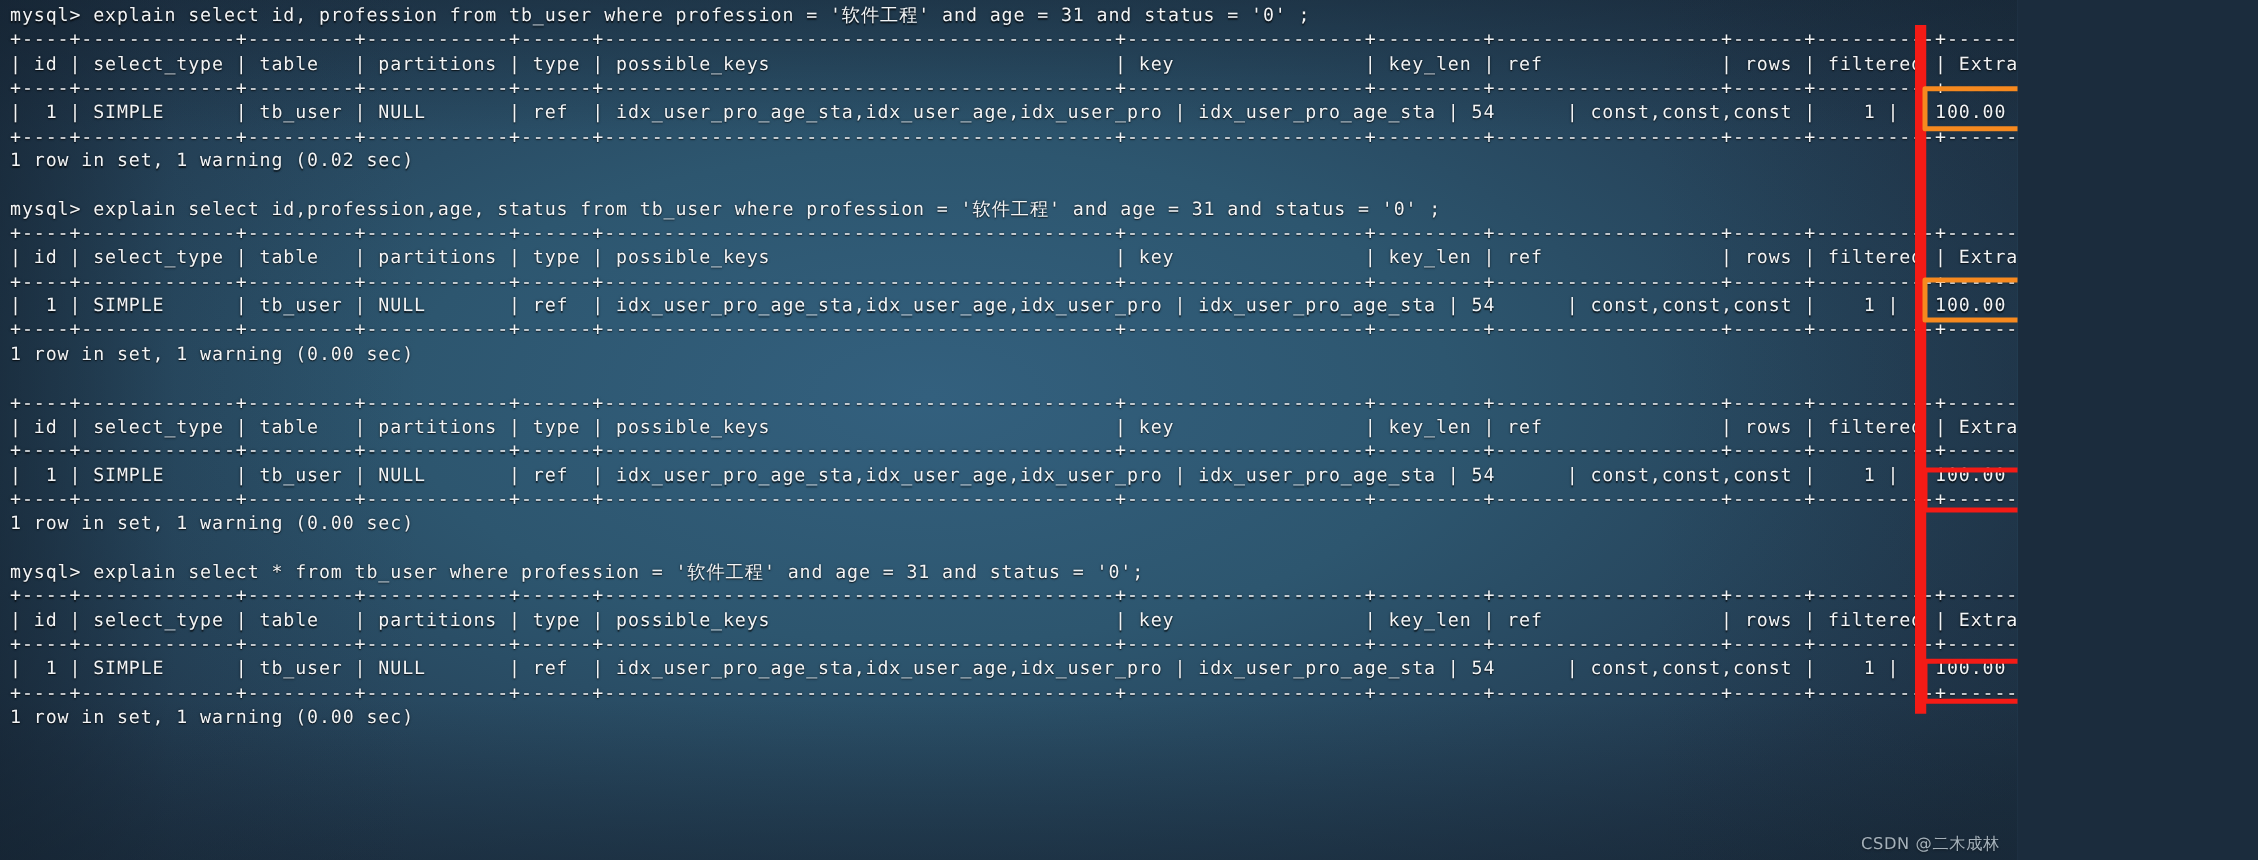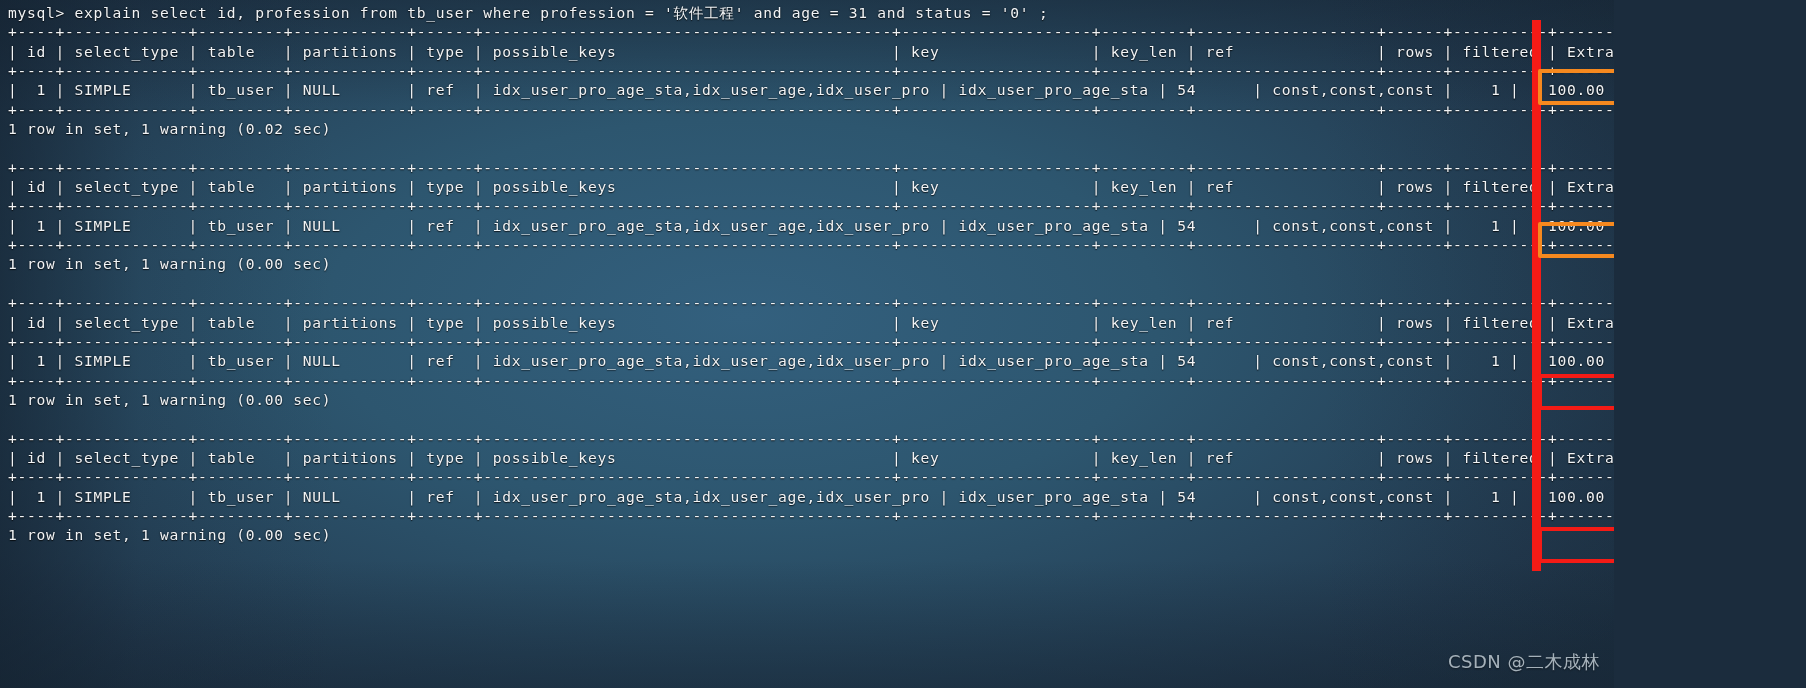--- a/index.html
+++ b/index.html
@@ -69,25 +69,25 @@
     box-sizing: border-box;
     border: 4px solid #f6891f;
     border-radius: 2px;
     background: transparent;
   }
   .hl.red { border-color: #f41b16; }
 
   .watermark {
     position: absolute;
     right: 14px;
-    bottom: 14px;
+    bottom: 4px;
     z-index: 6;
     color: #b9c4cc;
     opacity: 0.88;
-    font-size: 18px;
+    font-size: 13px;
     letter-spacing: 0.5px;
     font-family: "DejaVu Sans", "Liberation Sans", sans-serif;
     text-shadow: 0 1px 2px rgba(0,0,0,0.5);
     white-space: pre;
     margin-left: 26px;
   }
 </style>
 </head>
 <body>
 
@@ -95,34 +95,36 @@
 
   <div id="term">
     <span class="line">mysql&gt; explain select id, profession from tb_user where profession = '软件工程' and age = 31 and status = '0' ;</span>
     <span class="line">+----+-------------+---------+------------+------+-------------------------------------------+--------------------+---------+-------------------+------+----------+--------------------------+</span>
     <span class="line">| id | select_type | table   | partitions | type | possible_keys                             | key                | key_len | ref               | rows | filtered | Extra                    |</span>
     <span class="line">+----+-------------+---------+------------+------+-------------------------------------------+--------------------+---------+-------------------+------+----------+--------------------------+</span>
     <span class="line">|  1 | SIMPLE      | tb_user | NULL       | ref  | idx_user_pro_age_sta,idx_user_age,idx_user_pro | idx_user_pro_age_sta | 54      | const,const,const |    1 |   100.00 | Using where; Using index |</span>
     <span class="line">+----+-------------+---------+------------+------+-------------------------------------------+--------------------+---------+-------------------+------+----------+--------------------------+</span>
     <span class="line">1 row in set, 1 warning (0.02 sec)</span>
     <span class="line blank"></span>
+    <span class="line">mysql&gt; explain select id,profession,age, status from tb_user where profession = '软件工程' and age = 31 and status = '0' ;</span>
     <span class="line">+----+-------------+---------+------------+------+-------------------------------------------+--------------------+---------+-------------------+------+----------+--------------------------+</span>
     <span class="line">| id | select_type | table   | partitions | type | possible_keys                             | key                | key_len | ref               | rows | filtered | Extra                    |</span>
     <span class="line">+----+-------------+---------+------------+------+-------------------------------------------+--------------------+---------+-------------------+------+----------+--------------------------+</span>
     <span class="line">|  1 | SIMPLE      | tb_user | NULL       | ref  | idx_user_pro_age_sta,idx_user_age,idx_user_pro | idx_user_pro_age_sta | 54      | const,const,const |    1 |   100.00 | Using where; Using index |</span>
     <span class="line">+----+-------------+---------+------------+------+-------------------------------------------+--------------------+---------+-------------------+------+----------+--------------------------+</span>
     <span class="line">1 row in set, 1 warning (0.00 sec)</span>
     <span class="line blank"></span>
     <span class="line">+----+-------------+---------+------------+------+-------------------------------------------+--------------------+---------+-------------------+------+----------+--------------------------+</span>
     <span class="line">| id | select_type | table   | partitions | type | possible_keys                             | key                | key_len | ref               | rows | filtered | Extra                    |</span>
     <span class="line">+----+-------------+---------+------------+------+-------------------------------------------+--------------------+---------+-------------------+------+----------+--------------------------+</span>
     <span class="line">|  1 | SIMPLE      | tb_user | NULL       | ref  | idx_user_pro_age_sta,idx_user_age,idx_user_pro | idx_user_pro_age_sta | 54      | const,const,const |    1 |   100.00 | Using index condition    |</span>
     <span class="line">+----+-------------+---------+------------+------+-------------------------------------------+--------------------+---------+-------------------+------+----------+--------------------------+</span>
     <span class="line">1 row in set, 1 warning (0.00 sec)</span>
     <span class="line blank"></span>
+    <span class="line">mysql&gt; explain select * from tb_user where profession = '软件工程' and age = 31 and status = '0';</span>
     <span class="line">+----+-------------+---------+------------+------+-------------------------------------------+--------------------+---------+-------------------+------+----------+--------------------------+</span>
     <span class="line">| id | select_type | table   | partitions | type | possible_keys                             | key                | key_len | ref               | rows | filtered | Extra                    |</span>
     <span class="line">+----+-------------+---------+------------+------+-------------------------------------------+--------------------+---------+-------------------+------+----------+--------------------------+</span>
     <span class="line">|  1 | SIMPLE      | tb_user | NULL       | ref  | idx_user_pro_age_sta,idx_user_age,idx_user_pro | idx_user_pro_age_sta | 54      | const,const,const |    1 |   100.00 | Using index condition    |</span>
     <span class="line">+----+-------------+---------+------------+------+-------------------------------------------+--------------------+---------+-------------------+------+----------+--------------------------+</span>
     <span class="line">1 row in set, 1 warning (0.00 sec)</span>
   </div>
 
   <div id="vignette"></div>
 

